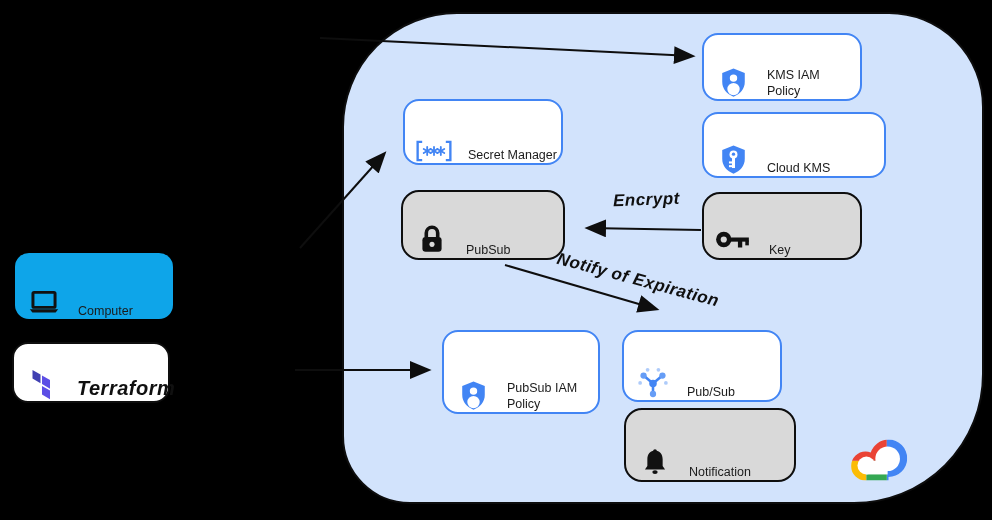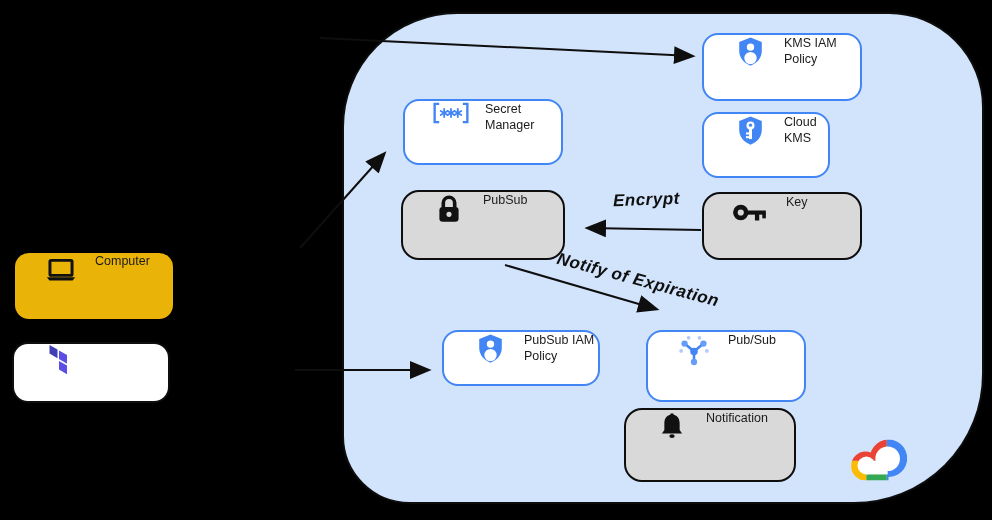--- a/index.html
+++ b/index.html
@@ -6,26 +6,26 @@
   body{
     width:992px;height:520px;position:relative;overflow:hidden;
     background:#000;font-family:"Liberation Sans",sans-serif;
   }
   .boundary{
     position:absolute;left:342px;top:12px;width:642px;height:492px;
     background:#d2e3fc;border:2px solid #0d0d0d;box-sizing:border-box;
     border-radius:115px 95px 130px 68px;
   }
   .node{
-    position:absolute;display:flex;align-items:flex-start;
-    padding-left:25px;gap:13px;box-sizing:border-box;
+    position:absolute;display:flex;align-items:flex-end;
+    padding-left:8px;gap:13px;box-sizing:border-box;
   }
   .svc{background:#ffffff;border:2px solid #4285f4;border-radius:16px;}
   .res{background:#d9d9d9;border:2.5px solid #0e0e0e;border-radius:18px;}
-  .plain{background:#eab308;border-radius:14px;}
+  .plain{background:#0ea5e9;border-radius:14px;}
   .white{background:#ffffff;border:2px solid #0e0e0e;border-radius:16px;}
   .icon{display:flex;align-items:center;justify-content:center;width:42px;flex:0 0 auto;}
   .label{font-size:12.5px;color:#1b1b1b;line-height:1.3;}
   .wrap{width:84px;}
   .hand{font-style:italic;font-weight:600;color:#101010;letter-spacing:.5px;}
   .tf-label{font-size:20px;}
   .edge-label{position:absolute;font-size:17px;white-space:nowrap;}
   #edges{position:absolute;left:0;top:0;pointer-events:none;}
 </style>
 </head>
@@ -60,41 +60,42 @@
 </div>
 
 <div class="node white" style="left:12px;top:342px;width:158px;height:61px;">
   <span class="icon">
     <svg viewBox="0 0 24 32" width="24" height="32">
       <path d="M1.5 1 L9.5 5.6 V14.2 L1.5 9.6 Z" fill="#4040b2"></path>
       <path d="M11 6.5 L19 11.1 V19.7 L11 15.1 Z" fill="#5c4ee5"></path>
       <path d="M11 17 L19 21.6 V30.2 L11 25.6 Z" fill="#5c4ee5"></path>
     </svg>
   </span>
+  <span class="label hand tf-label">Terraform</span>
 </div>
 
 <div class="node svc" style="left:702px;top:33px;width:160px;height:68px;">
   <span class="icon">
     <svg viewBox="0 0 24 24" width="33" height="33">
       <defs>
           <clipPath id="sh1">
             <path d="M12 1.8 L20.2 5 V11.5 C20.2 16.8 16.8 20.6 12 22.3 C7.2 20.6 3.8 16.8 3.8 11.5 V5 Z"></path>
           </clipPath>
         </defs>
       <path d="M12 1.8 L20.2 5 V11.5 C20.2 16.8 16.8 20.6 12 22.3 C7.2 20.6 3.8 16.8 3.8 11.5 V5 Z" fill="#4285f4"></path>
       <g clip-path="url(#sh1)">
           <circle cx="12" cy="8.8" r="2.7" fill="#fff"></circle>
           <circle cx="12" cy="16.8" r="4.5" fill="#fff"></circle>
         </g>
     </svg>
   </span>
   <span class="label wrap">KMS IAM Policy</span>
 </div>
 
-<div class="node svc" style="left:702px;top:112px;width:128px;height:66px;">
+<div class="node svc" style="left:702px;top:112px;width:184px;height:66px;">
   <span class="icon">
     <svg viewBox="0 0 24 24" width="33" height="33">
       <path d="M12 1.8 L20.2 5 V11.5 C20.2 16.8 16.8 20.6 12 22.3 C7.2 20.6 3.8 16.8 3.8 11.5 V5 Z" fill="#4285f4"></path>
       <circle cx="12" cy="8.4" r="2.9" fill="#fff"></circle>
       <circle cx="12" cy="8.1" r="1.2" fill="#4285f4"></circle>
       <rect x="10.9" y="10.8" width="2.2" height="7.4" fill="#fff"></rect>
       <rect x="8.7" y="13.4" width="2.2" height="1.5" fill="#fff"></rect>
       <rect x="8.7" y="16.1" width="2.2" height="1.5" fill="#fff"></rect>
     </svg>
   </span>
@@ -139,39 +140,39 @@
   <span class="icon">
     <svg viewBox="0 0 24 24" width="36" height="36">
       <path d="M8.2 10.5 V7.3 a3.8 3.8 0 0 1 7.6 0 V10.5" fill="none" stroke="#111" stroke-width="2.4"></path>
       <rect x="5.6" y="10" width="12.8" height="9.8" rx="2.2" fill="#111"></rect>
       <circle cx="12" cy="14.9" r="1.7" fill="#d9d9d9"></circle>
     </svg>
   </span>
   <span class="label">PubSub</span>
 </div>
 
-<div class="node svc" style="left:442px;top:330px;width:158px;height:56px;">
+<div class="node svc" style="left:442px;top:330px;width:158px;height:84px;">
   <span class="icon">
     <svg viewBox="0 0 24 24" width="33" height="33">
       <defs>
           <clipPath id="sh2">
             <path d="M12 1.8 L20.2 5 V11.5 C20.2 16.8 16.8 20.6 12 22.3 C7.2 20.6 3.8 16.8 3.8 11.5 V5 Z"></path>
           </clipPath>
         </defs>
       <path d="M12 1.8 L20.2 5 V11.5 C20.2 16.8 16.8 20.6 12 22.3 C7.2 20.6 3.8 16.8 3.8 11.5 V5 Z" fill="#4285f4"></path>
       <g clip-path="url(#sh2)">
           <circle cx="12" cy="8.8" r="2.7" fill="#fff"></circle>
           <circle cx="12" cy="16.8" r="4.5" fill="#fff"></circle>
         </g>
     </svg>
   </span>
   <span class="label wrap">PubSub IAM Policy</span>
 </div>
 
-<div class="node svc" style="left:646px;top:330px;width:160px;height:72px;">
+<div class="node svc" style="left:622px;top:330px;width:160px;height:72px;">
   <span class="icon">
     <svg viewBox="0 0 24 24" width="36" height="36">
       <g stroke="#4285f4" stroke-width="1.7">
         <line x1="12" y1="13" x2="6.3" y2="8.2"></line>
         <line x1="12" y1="13" x2="17.7" y2="8.2"></line>
         <line x1="12" y1="13" x2="12" y2="19.6"></line>
       </g>
       <circle cx="12" cy="13" r="2.5" fill="#4285f4"></circle>
       <circle cx="5.7" cy="7.7" r="2.1" fill="#669df6"></circle>
       <circle cx="18.3" cy="7.7" r="2.1" fill="#669df6"></circle>

